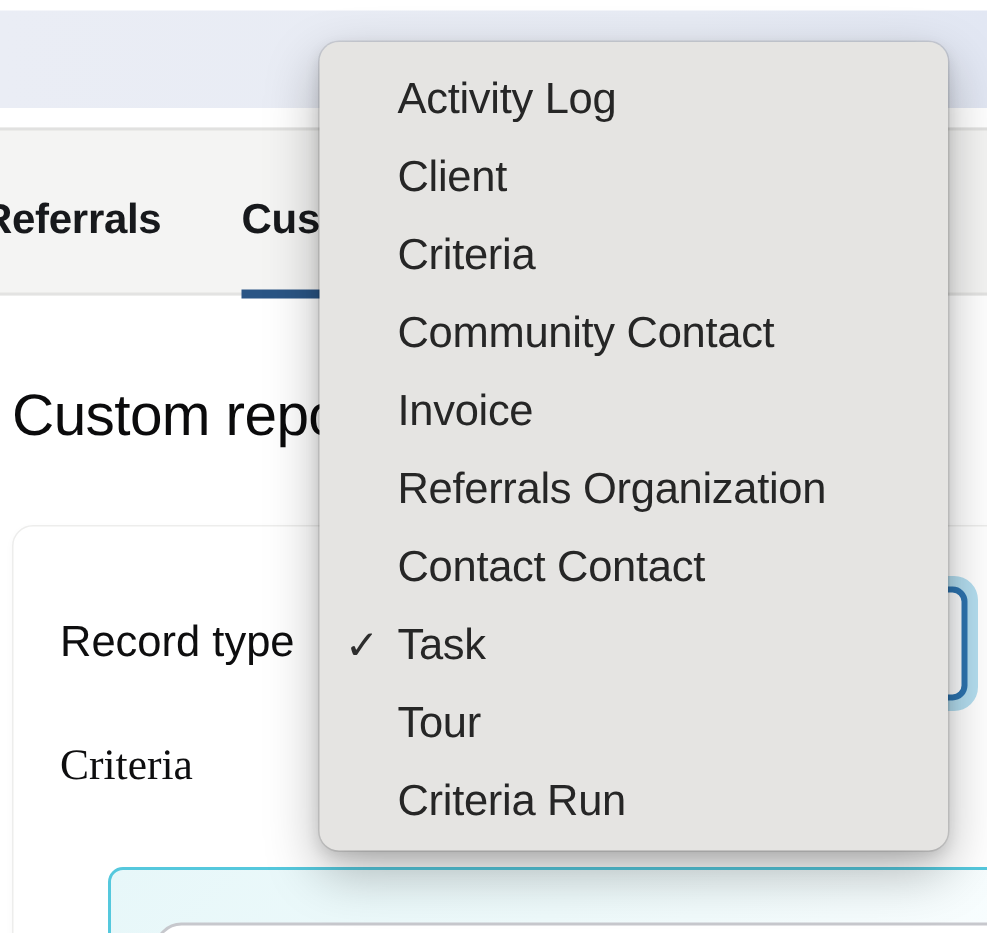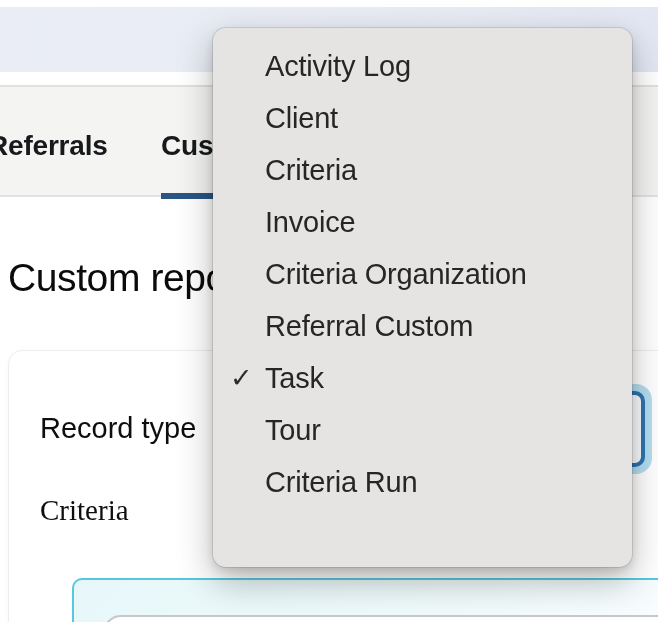--- a/index.html
+++ b/index.html
@@ -168,27 +168,30 @@
     <div class="menu-item">
       <span>Activity Log</span>
     </div>
     <div class="menu-item">
       <span>Client</span>
     </div>
     <div class="menu-item">
       <span>Criteria</span>
     </div>
     <div class="menu-item">
+      <span>Community Contact</span>
+    </div>
+    <div class="menu-item">
       <span>Invoice</span>
     </div>
     <div class="menu-item">
-      <span>Criteria Organization</span>
-    </div>
-    <div class="menu-item">
-      <span>Referral Custom</span>
+      <span>Referrals Organization</span>
+    </div>
+    <div class="menu-item">
+      <span>Contact Contact</span>
     </div>
     <div class="menu-item">
       <span class="menu-check">✓</span>
       <span>Task</span>
     </div>
     <div class="menu-item">
       <span>Tour</span>
     </div>
     <div class="menu-item">
       <span>Criteria Run</span>

